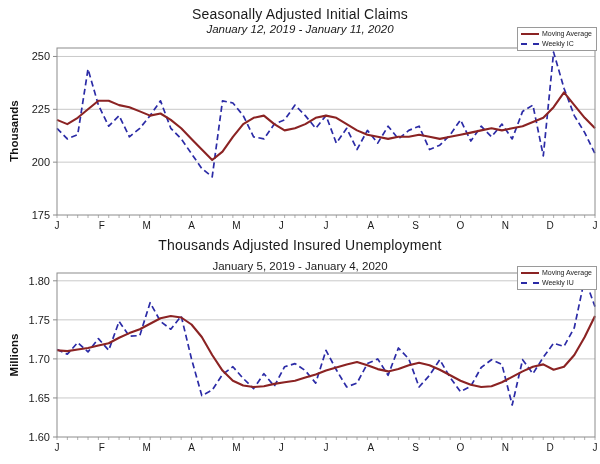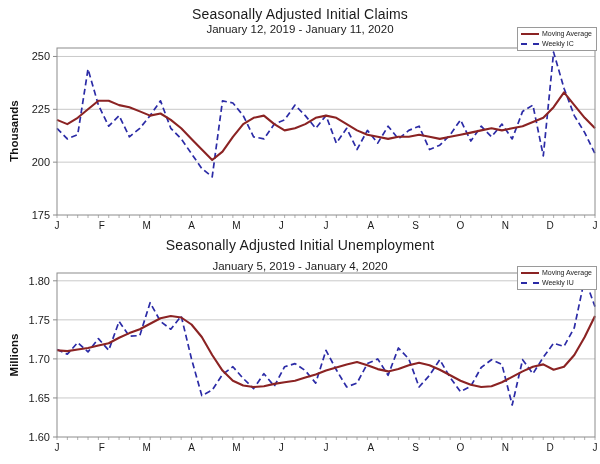--- a/index.html
+++ b/index.html
@@ -4,21 +4,21 @@
 <style>
   html,body{margin:0;padding:0;background:#ffffff;}
   body{width:600px;height:464px;font-family:"Liberation Sans",sans-serif;}
   .stage{position:relative;width:600px;height:464px;background:#ffffff;overflow:hidden;}
   .chart{position:absolute;left:0;width:600px;height:232px;}
   #c0{top:0;}
   #c1{top:232px;}
   .chart svg{position:absolute;left:0;top:0;}
   .title{position:absolute;left:0;width:600px;text-align:center;font-size:14px;color:#1a1a1a;letter-spacing:.2px;}
   .subtitle{position:absolute;left:0;width:600px;text-align:center;font-size:11.5px;color:#1a1a1a;}
-  #c0 .title{top:6px;} #c0 .subtitle{top:23px;}
+  #c0 .title{top:6px;} #c0 .subtitle{top:23px;font-style:italic;}
   #c1 .title{top:5px;} #c1 .subtitle{top:28px;}
   .ylabel{position:absolute;left:14px;transform:translate(-50%,-50%) rotate(-90deg);
           font-size:11.5px;font-weight:bold;color:#111;white-space:nowrap;}
   #c0 .ylabel{top:131px;} #c1 .ylabel{top:123px;}
   .legend{position:absolute;right:3px;background:#fff;border:1px solid #9a9a9a;
           padding:2px 4px 2px 3px;display:flex;flex-direction:column;gap:2px;z-index:2;}
   #c0 .legend{top:27px;} #c1 .legend{top:34px;}
   .legend-row{display:flex;align-items:center;height:8px;}
   .swatch{display:inline-block;width:18px;height:0;margin-right:3px;}
   .legend-label{font-size:7px;color:#222;line-height:8px;white-space:nowrap;}
@@ -205,21 +205,21 @@
         <text x="370.8333333333333" y="219" text-anchor="middle" font-size="10" fill="#1a1a1a" font-family="&quot;Liberation Sans&quot;, sans-serif">A</text>
         <text x="415.6666666666667" y="219" text-anchor="middle" font-size="10" fill="#1a1a1a" font-family="&quot;Liberation Sans&quot;, sans-serif">S</text>
         <text x="460.5" y="219" text-anchor="middle" font-size="10" fill="#1a1a1a" font-family="&quot;Liberation Sans&quot;, sans-serif">O</text>
         <text x="505.3333333333333" y="219" text-anchor="middle" font-size="10" fill="#1a1a1a" font-family="&quot;Liberation Sans&quot;, sans-serif">N</text>
         <text x="550.1666666666667" y="219" text-anchor="middle" font-size="10" fill="#1a1a1a" font-family="&quot;Liberation Sans&quot;, sans-serif">D</text>
         <text x="595" y="219" text-anchor="middle" font-size="10" fill="#1a1a1a" font-family="&quot;Liberation Sans&quot;, sans-serif">J</text>
         <polyline points="57.0,117.5 67.3,122.2 77.7,110.5 88.0,119.9 98.4,106.6 108.7,118.3 119.1,89.4 129.4,104.3 139.8,103.5 150.1,70.7 160.5,89.4 170.8,97.2 181.2,84.0 191.5,126.9 201.8,163.6 212.2,158.1 222.5,142.5 232.9,134.7 243.2,146.4 253.6,156.6 263.9,141.7 274.3,154.2 284.6,134.7 295.0,131.6 305.3,138.6 315.7,151.1 326.0,118.3 336.3,137.8 346.7,155.0 357.0,151.1 367.4,131.6 377.7,126.9 388.1,143.3 398.4,116.0 408.8,126.9 419.1,155.0 429.5,143.3 439.8,127.7 450.2,145.6 460.5,159.7 470.8,154.2 481.2,135.5 491.5,127.7 501.9,132.4 512.2,173.0 522.6,127.7 532.9,141.7 543.3,125.3 553.6,111.3 564.0,114.4 574.3,95.7 584.7,46.5 595.0,74.6" fill="none" stroke="#2B2BA6" stroke-width="1.7" stroke-linejoin="round" stroke-dasharray="6 3.5"></polyline>
         <polyline points="57.0,118.3 67.3,119.1 77.7,117.5 88.0,116.0 98.4,113.6 108.7,111.3 119.1,105.8 129.4,101.1 139.8,97.2 150.1,91.8 160.5,86.3 170.8,84.0 181.2,85.5 191.5,92.5 201.8,105.0 212.2,123.0 222.5,138.6 232.9,148.8 243.2,153.5 253.6,155.0 263.9,154.2 274.3,151.9 284.6,150.3 295.0,148.8 305.3,145.6 315.7,142.5 326.0,138.6 336.3,135.5 346.7,132.4 357.0,130.0 367.4,133.2 377.7,137.1 388.1,139.4 398.4,137.1 408.8,133.2 419.1,130.8 429.5,133.2 439.8,137.8 450.2,143.3 460.5,148.8 470.8,152.7 481.2,155.0 491.5,154.2 501.9,150.3 512.2,144.9 522.6,139.4 532.9,134.7 543.3,132.4 553.6,137.8 564.0,134.7 574.3,123.0 584.7,105.0 595.0,84.0" fill="none" stroke="#8B2323" stroke-width="2.1" stroke-linejoin="round"></polyline>
         <rect x="57" y="41" width="538" height="164" fill="none" stroke="#8c8c8c" stroke-width="1"></rect>
       </svg>
-    <div class="title">Seasonally Adjusted Initial Unemployment</div>
+    <div class="title">Thousands Adjusted Insured Unemployment</div>
     <div class="subtitle">January 5, 2019 - January 4, 2020</div>
     <div class="ylabel">Millions</div>
     <div class="legend">
       <div class="legend-row">
         <span class="swatch" style="border-top: 2px solid rgb(139, 35, 35);"></span>
         <span class="legend-label">Moving Average</span>
       </div>
       <div class="legend-row">
         <span class="swatch" style="border-top: 2px dashed rgb(43, 43, 166);"></span>
         <span class="legend-label">Weekly IU</span>

